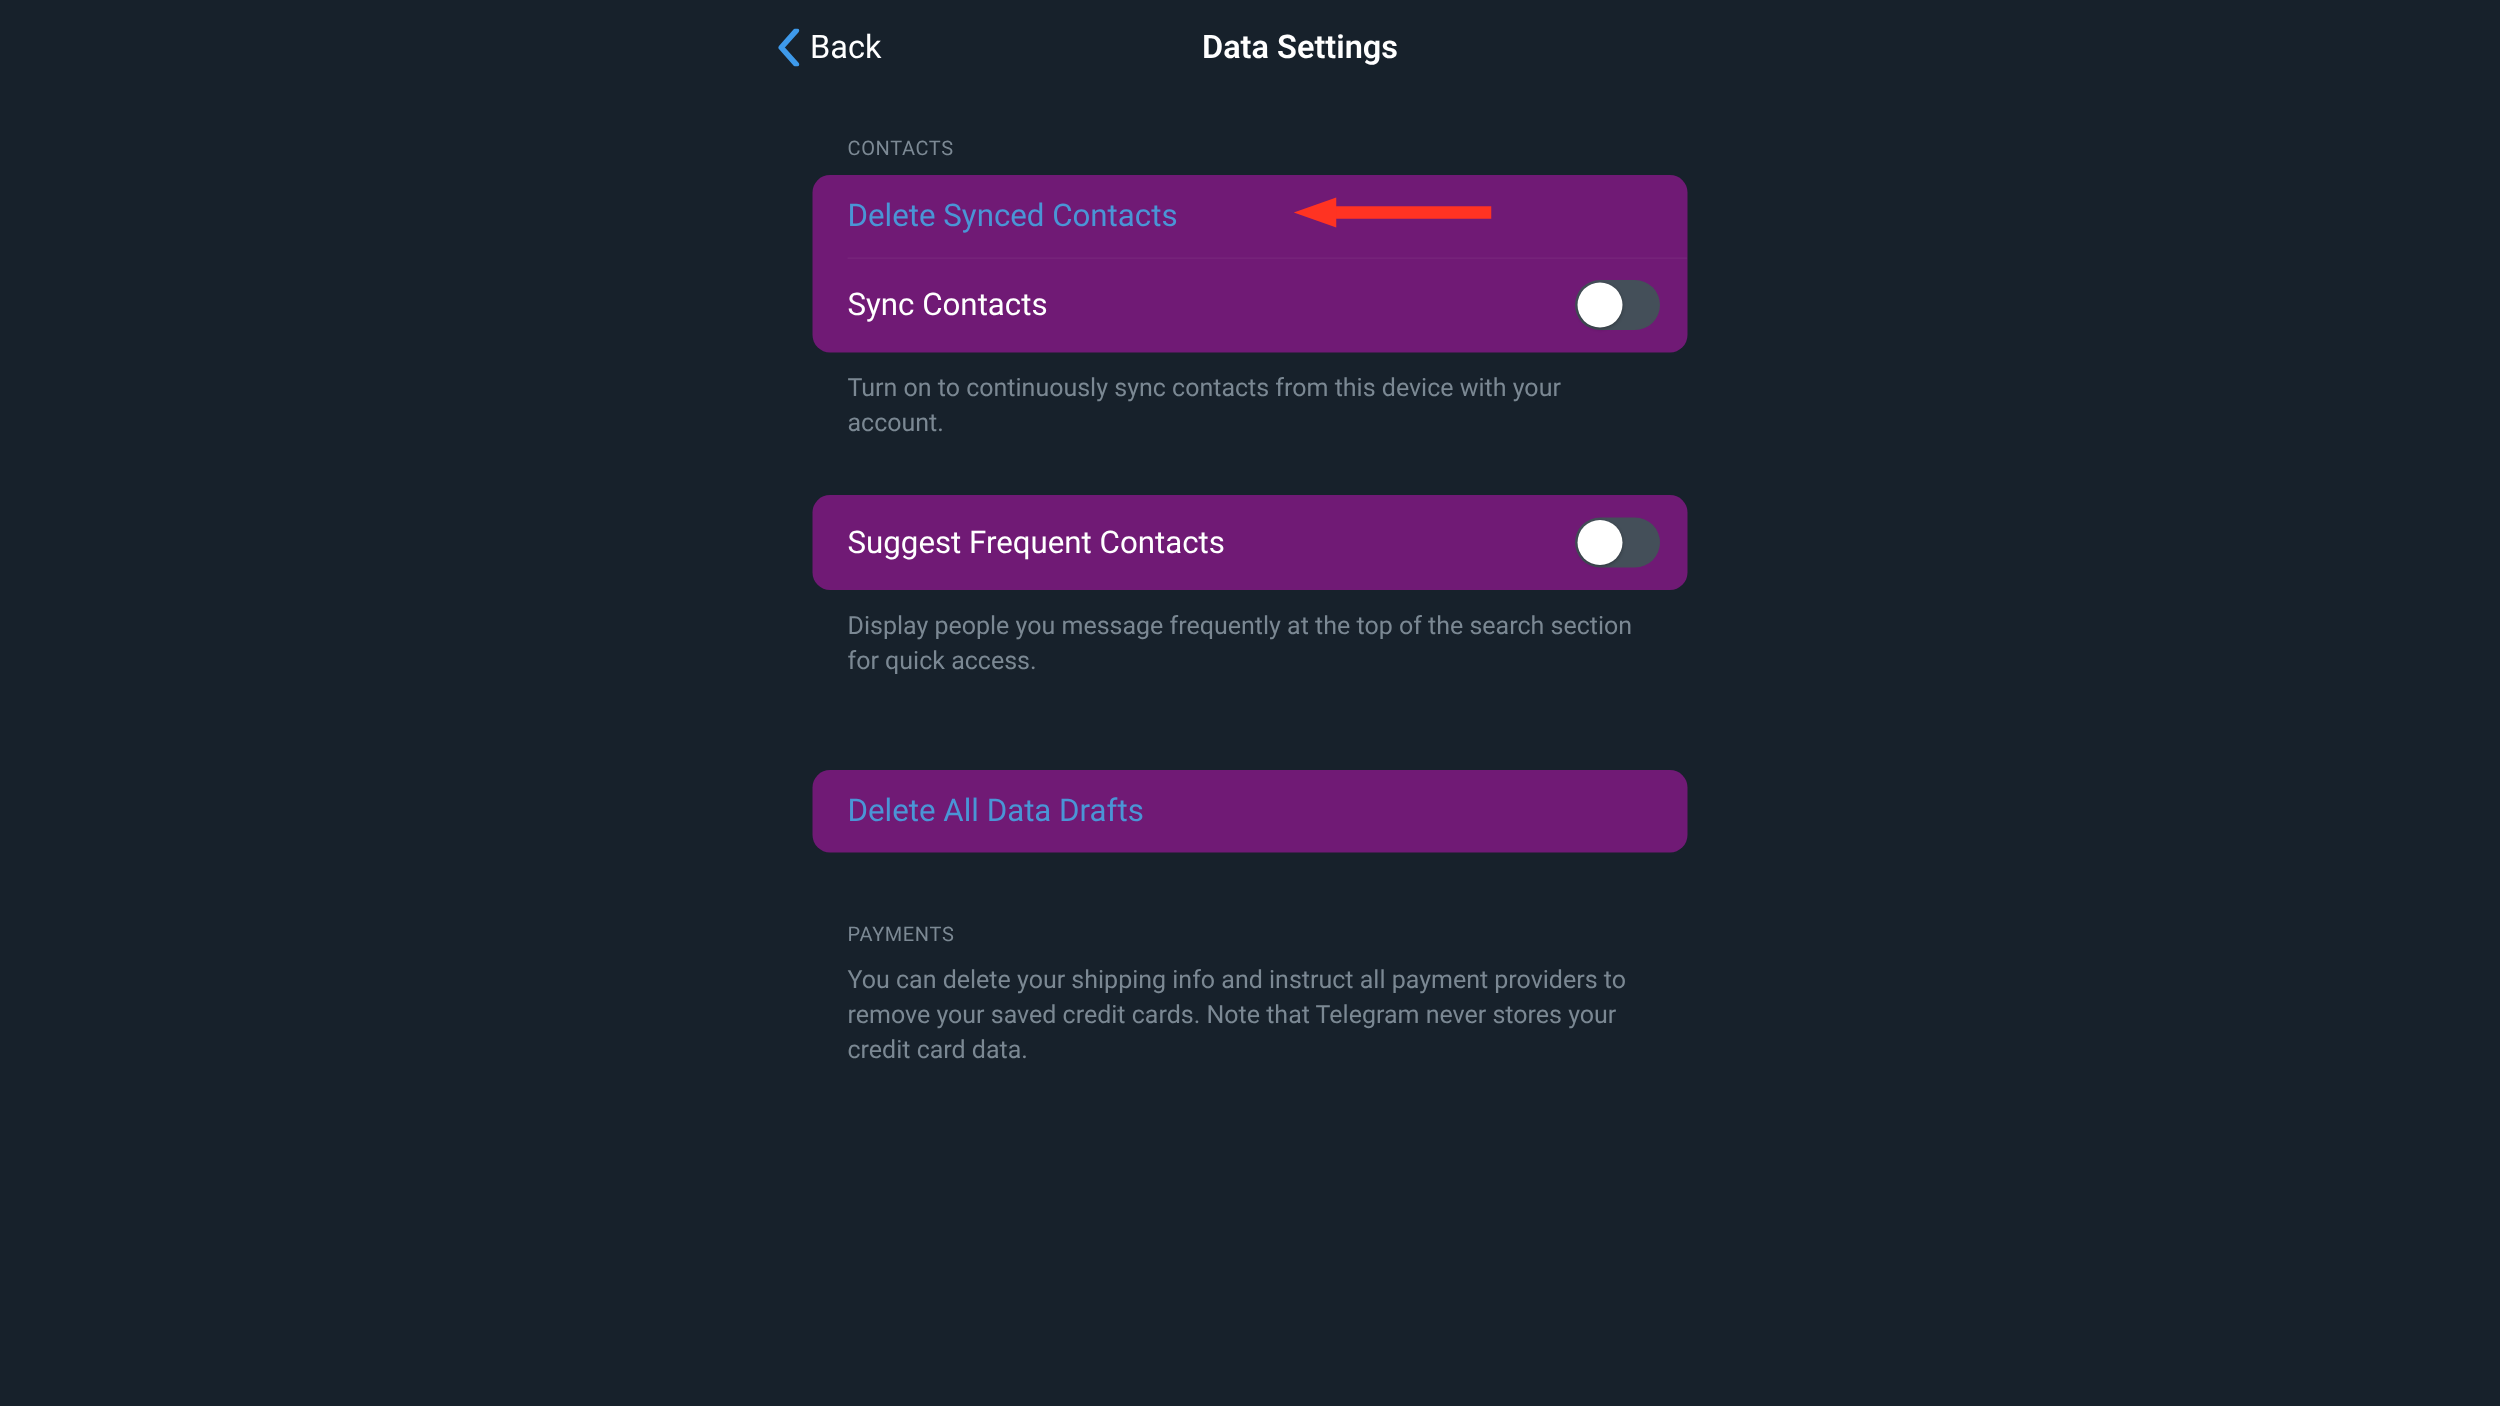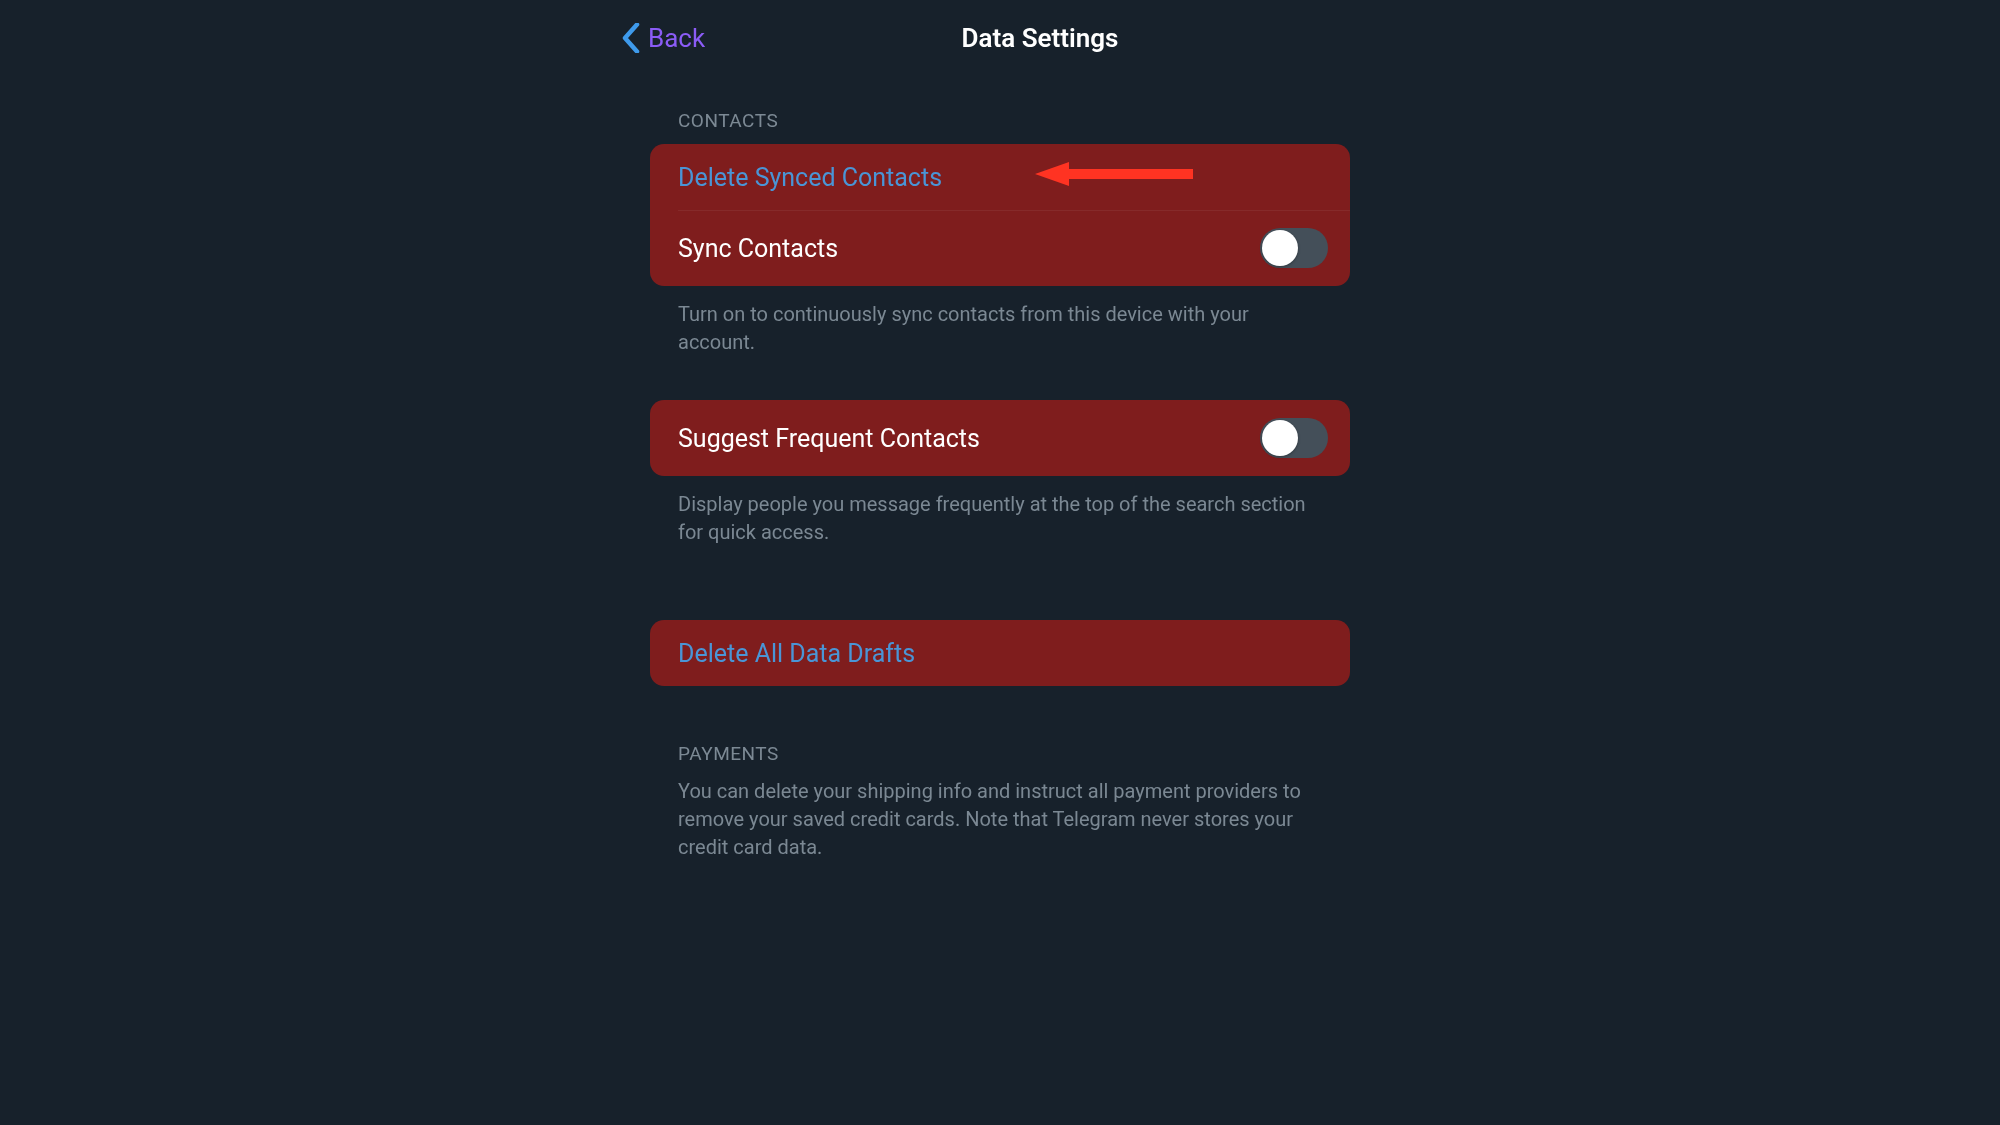--- a/index.html
+++ b/index.html
@@ -19,21 +19,21 @@
   .navbar {
     display: flex;
     align-items: center;
     position: relative;
     height: 55px;
     margin-bottom: 44px;
   }
   .back-btn {
     display: flex;
     align-items: center;
-    color: #8b5cf6;
+    color: #ffffff;
     font-size: 26px;
     cursor: pointer;
     position: absolute;
     left: -28px;
   }
   .back-btn svg {
     width: 18px;
     height: 30px;
     margin-right: 8px;
   }
@@ -41,28 +41,28 @@
     position: absolute;
     left: 50%;
     transform: translateX(-50%);
     font-size: 26px;
     font-weight: 600;
     color: #fff;
     margin-left: 40px;
   }
   .section-header {
     color: #7c8994;
-    font-size: 19px;
+    font-size: 16px;
     font-weight: 400;
     letter-spacing: 0.5px;
     padding-left: 28px;
     margin-bottom: 12px;
   }
   .cell-group {
-    background: #7f1d1d;
+    background: #701a75;
     border-radius: 14px;
     overflow: hidden;
     margin-bottom: 14px;
   }
   .cell {
     display: flex;
     align-items: center;
     justify-content: space-between;
     padding: 18px 22px 18px 28px;
     min-height: 66px;

